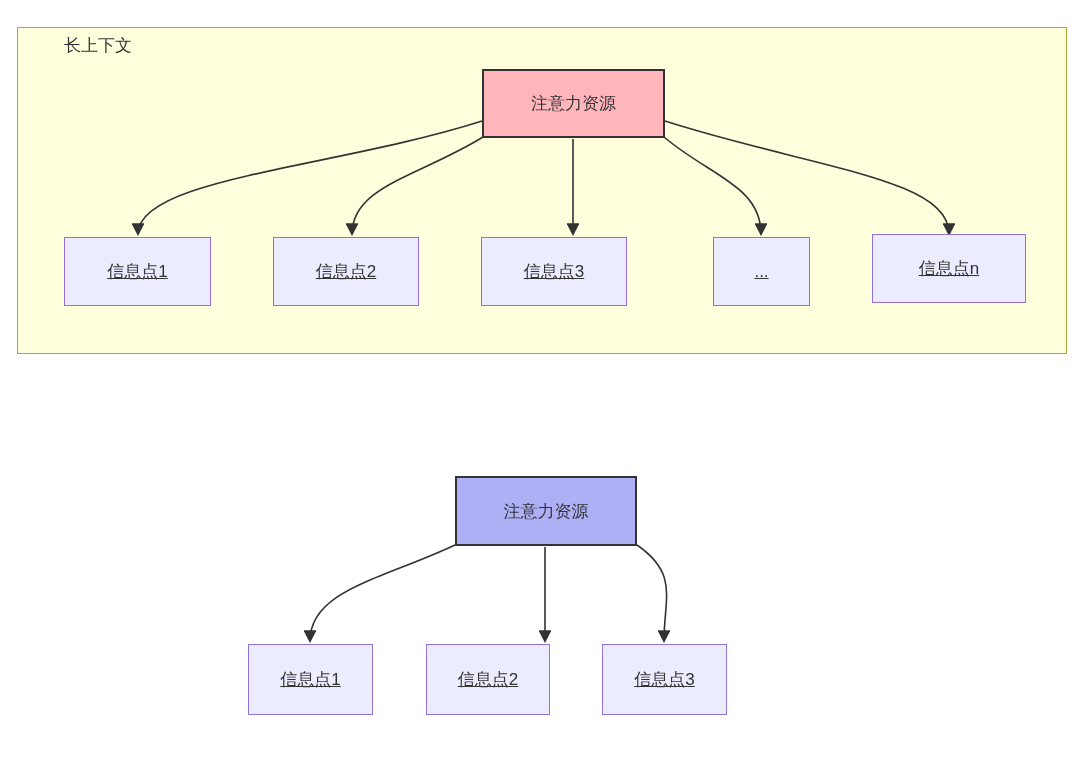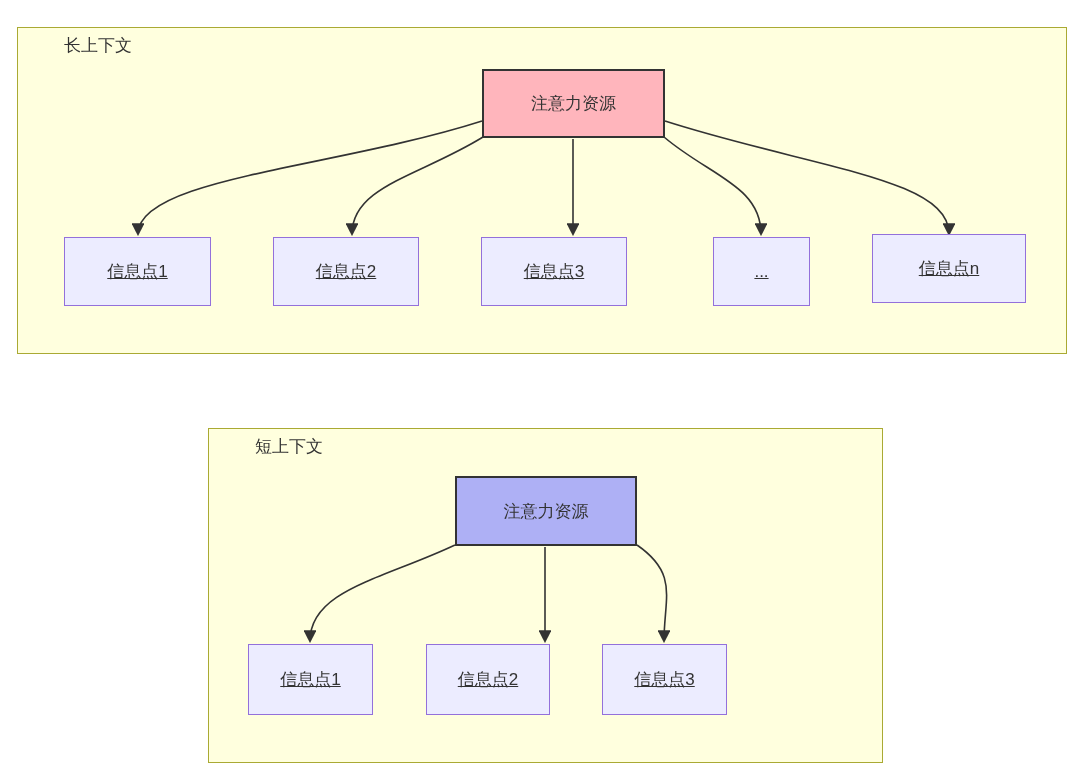--- a/index.html
+++ b/index.html
@@ -28,23 +28,20 @@
 </style>
 </head>
 <body>
 
 <div class="canvas">
 
   <div class="cluster" style="left:17px;top:27px;width:1050px;height:327px;">
     <div class="cluster-title">长上下文</div>
   </div>
 
-  <div class="cluster" style="left:208px;top:428px;width:675px;height:335px;">
-    <div class="cluster-title">短上下文</div>
-  </div>
 
   <svg class="edges" width="1080" height="774" viewBox="0 0 1080 774">
     <defs>
       <marker id="ah" viewBox="0 0 12 12" refX="10" refY="6" markerWidth="8" markerHeight="8" orient="auto">
         <path d="M0,0 L12,6 L0,12 z" style="fill:var(--arrow,#333333)"></path>
       </marker>
     </defs>
     <path class="edge" d="M482,121 C335,168 138,178 138,234" marker-end="url(#ah)"></path>
     <path class="edge" d="M483,137 C420,176 352,186 352,234" marker-end="url(#ah)"></path>
     <path class="edge" d="M573,139 L573,234" marker-end="url(#ah)"></path>

